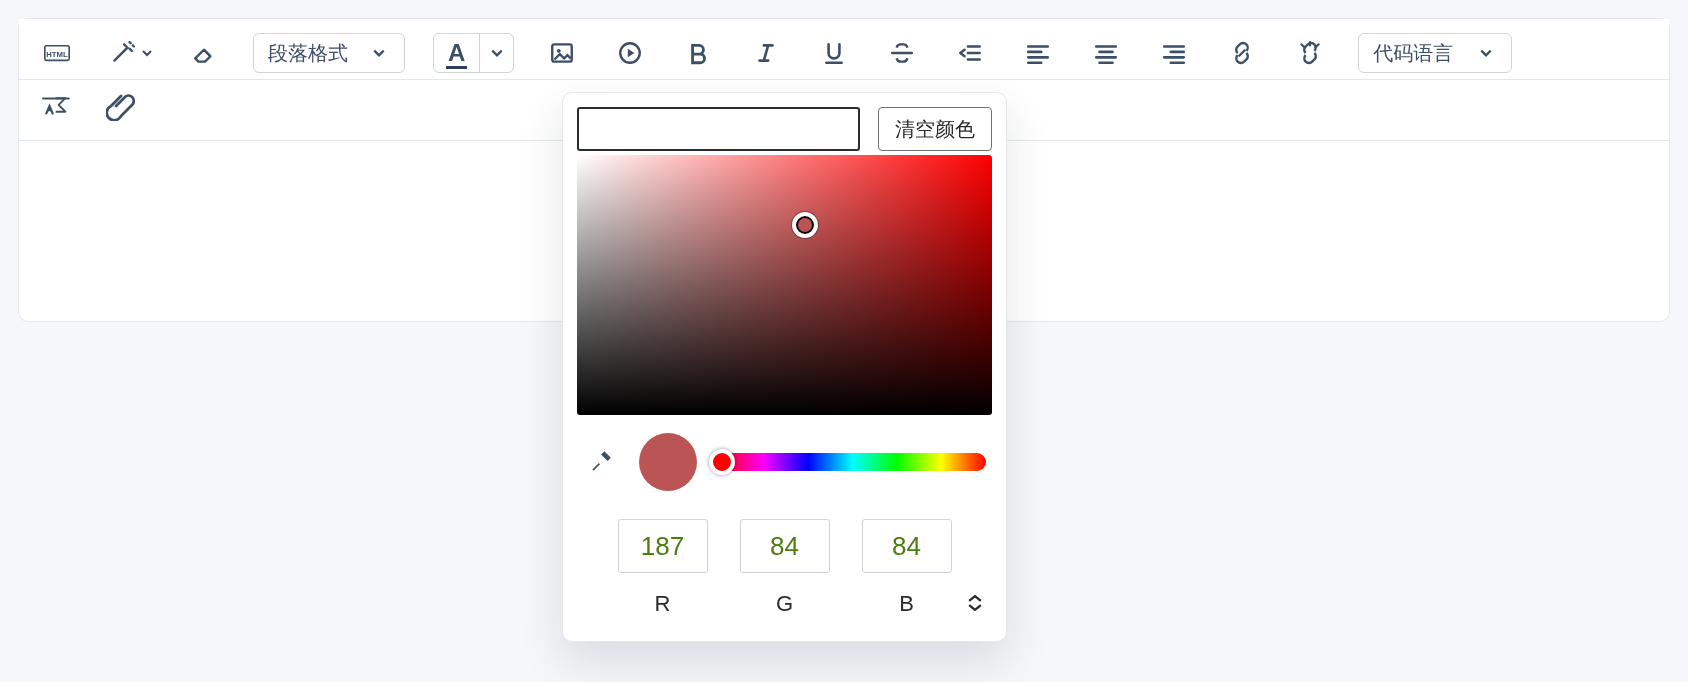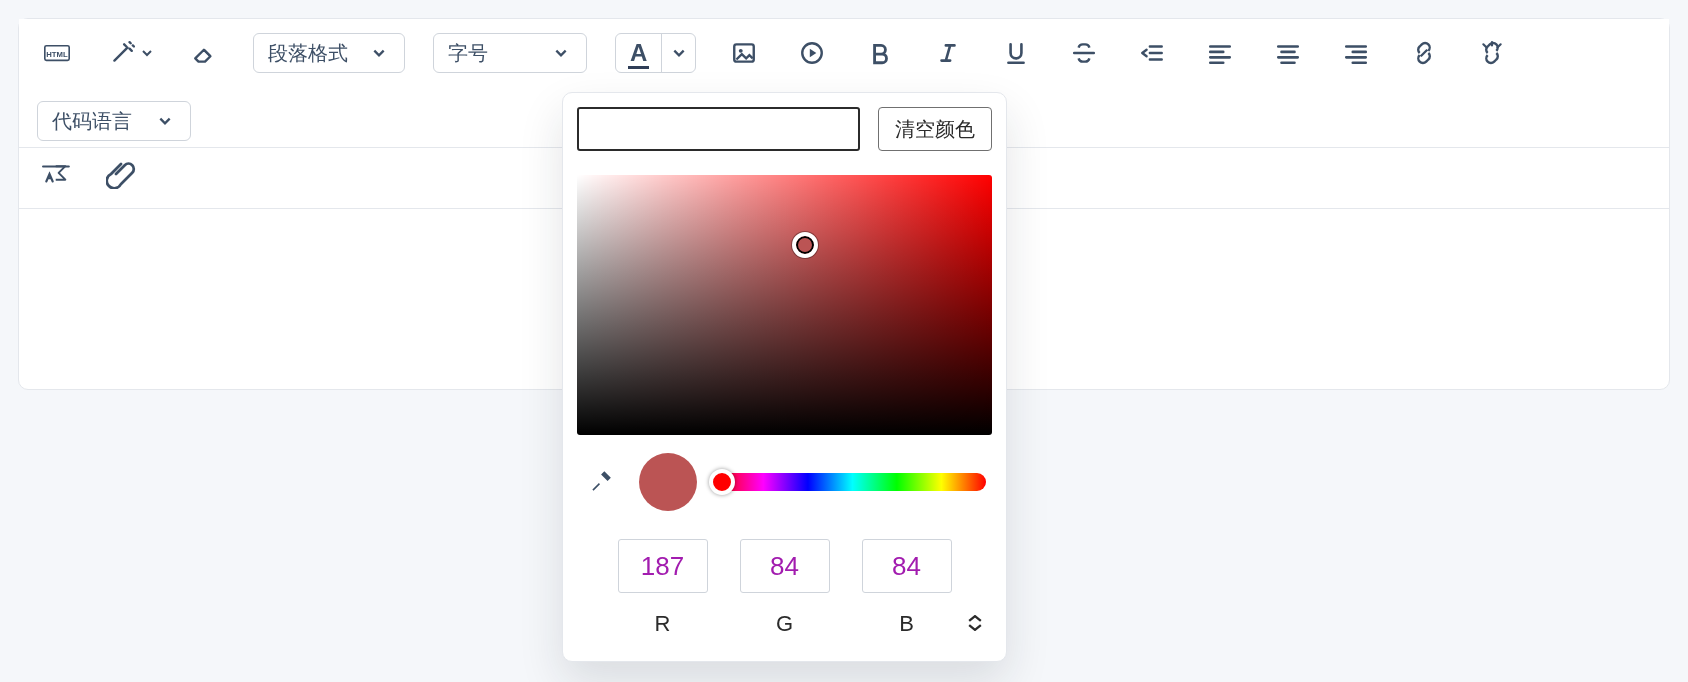--- a/index.html
+++ b/index.html
@@ -78,21 +78,21 @@
   .popover{
     position:absolute;
     left:562px; top:92px;
     width:445px;
     background:#fff;
     border:1px solid #e4e7ec;
     border-radius:10px;
     box-shadow:0 20px 45px rgba(22,30,45,.12);
     padding:14px 14px 24px;
   }
-  .pop-row1{display:flex;gap:18px;align-items:center;margin-bottom:24px}
+  .pop-row1{display:flex;gap:18px;align-items:center;margin-bottom:4px}
   .pop-input{
     flex:1;height:44px;border:2px solid #2b2b2b;border-radius:3px;background:#fff;
   }
   .pop-clear{
     height:44px;padding:0 16px;border:1px solid #707070;border-radius:4px;
     background:#fff;font-size:20px;color:#2b2b2b;cursor:pointer;
   }
   .sv{
     position:relative;height:260px;border-radius:3px;overflow:hidden;
     background:linear-gradient(to top,#000,rgba(0,0,0,0)),linear-gradient(to right,#fff,rgba(255,255,255,0)),red;
@@ -118,21 +118,21 @@
     position:absolute;left:0;top:50%;transform:translate(-50%,-50%);
     width:26px;height:26px;border-radius:50%;
     border:4px solid #fff;box-shadow:0 0 4px rgba(0,0,0,.4);
   }
   .rgb-row{
     display:flex;gap:32px;justify-content:center;align-items:center;margin-top:28px;position:relative;
   }
   .rgb-field{display:flex;flex-direction:column;align-items:center;gap:18px}
   .rgb-field input{
     width:90px;height:54px;border:1px solid var(--border);border-radius:3px;
-    text-align:center;font-size:26px;color:#a21caf;
+    text-align:center;font-size:26px;color:#4d7c0f;
   }
   .rgb-field .lab{font-size:22px;color:#2b2b2b}
   .mode-toggle{
     position:absolute;right:4px;bottom:0;
     width:20px;height:28px;display:flex;flex-direction:column;justify-content:center;gap:2px;cursor:pointer;
   }
 
   
   .toolbar,.toolbar-row2{background:var(--panel)}
   .icon{width:26px;height:26px}
@@ -177,28 +177,20 @@
 
     <div class="tb-select wide">
       <span class="label">段落格式</span>
       <span class="caret">
         <svg viewBox="0 0 12 12">
             <path d="M2 4l4 4 4-4" fill="none" stroke="currentColor" stroke-width="2"></path>
           </svg>
       </span>
     </div>
 
-    <div class="tb-select">
-      <span class="label">字号</span>
-      <span class="caret">
-        <svg viewBox="0 0 12 12">
-            <path d="M2 4l4 4 4-4" fill="none" stroke="currentColor" stroke-width="2"></path>
-          </svg>
-      </span>
-    </div>
 
     <div class="tb-split">
       <div class="part main">
         <span class="font-a">A<span class="uline"></span></span>
       </div>
       <div class="part arrow">
         <svg viewBox="0 0 12 12">
             <path d="M2 4l4 4 4-4" fill="none" stroke="currentColor" stroke-width="2"></path>
           </svg>
       </div>

